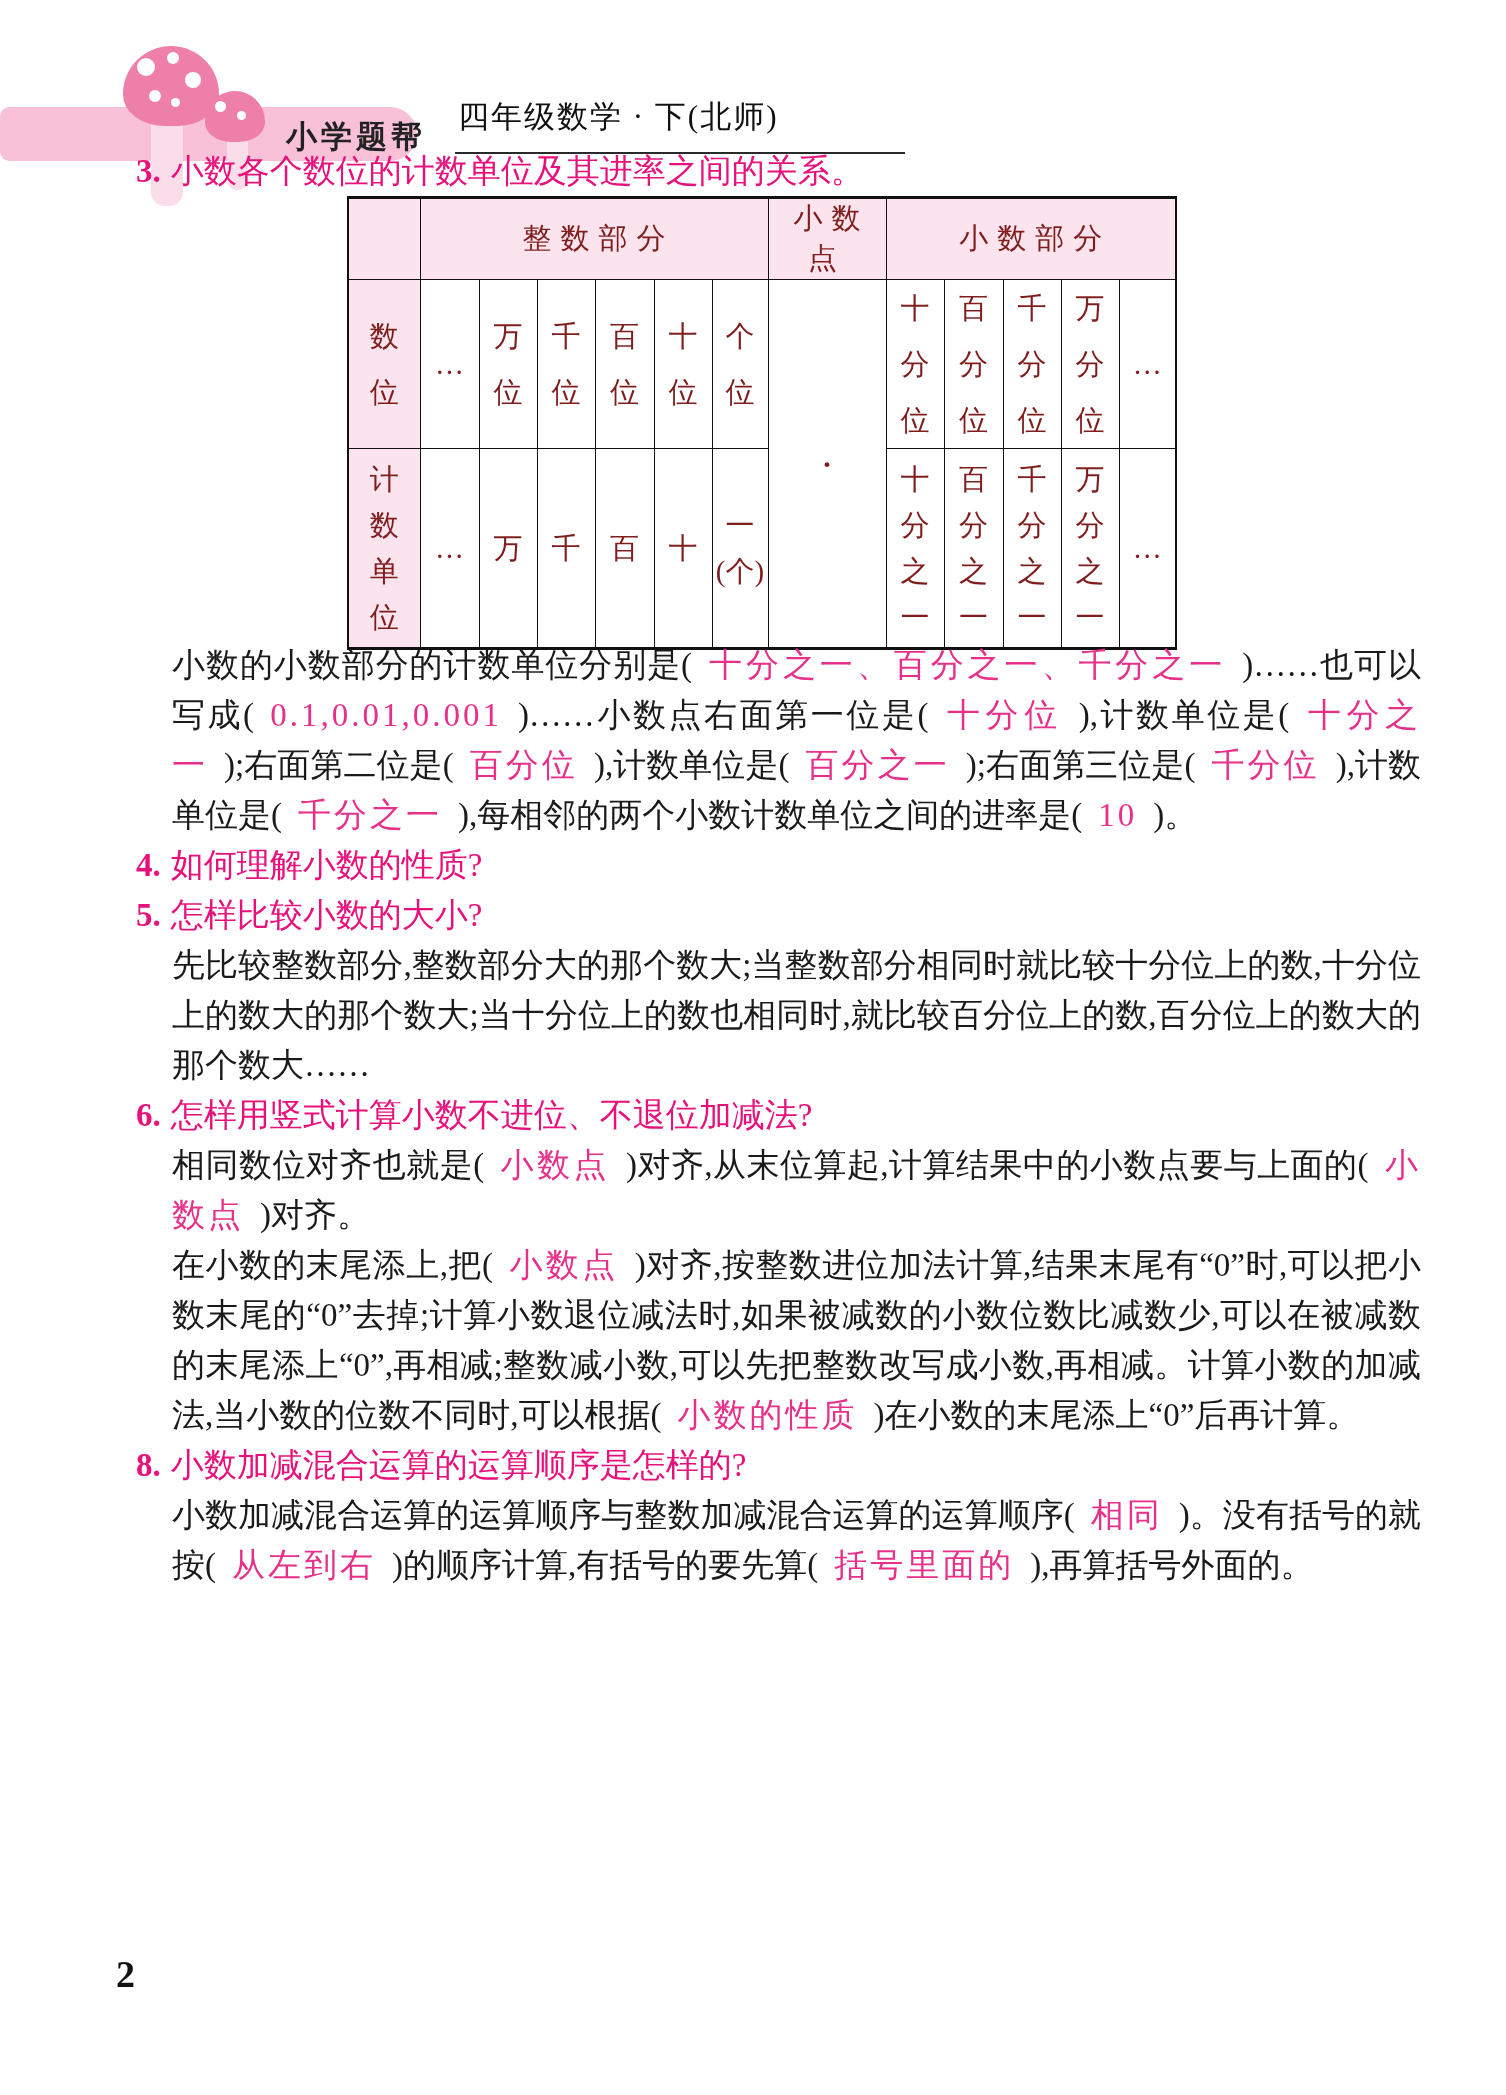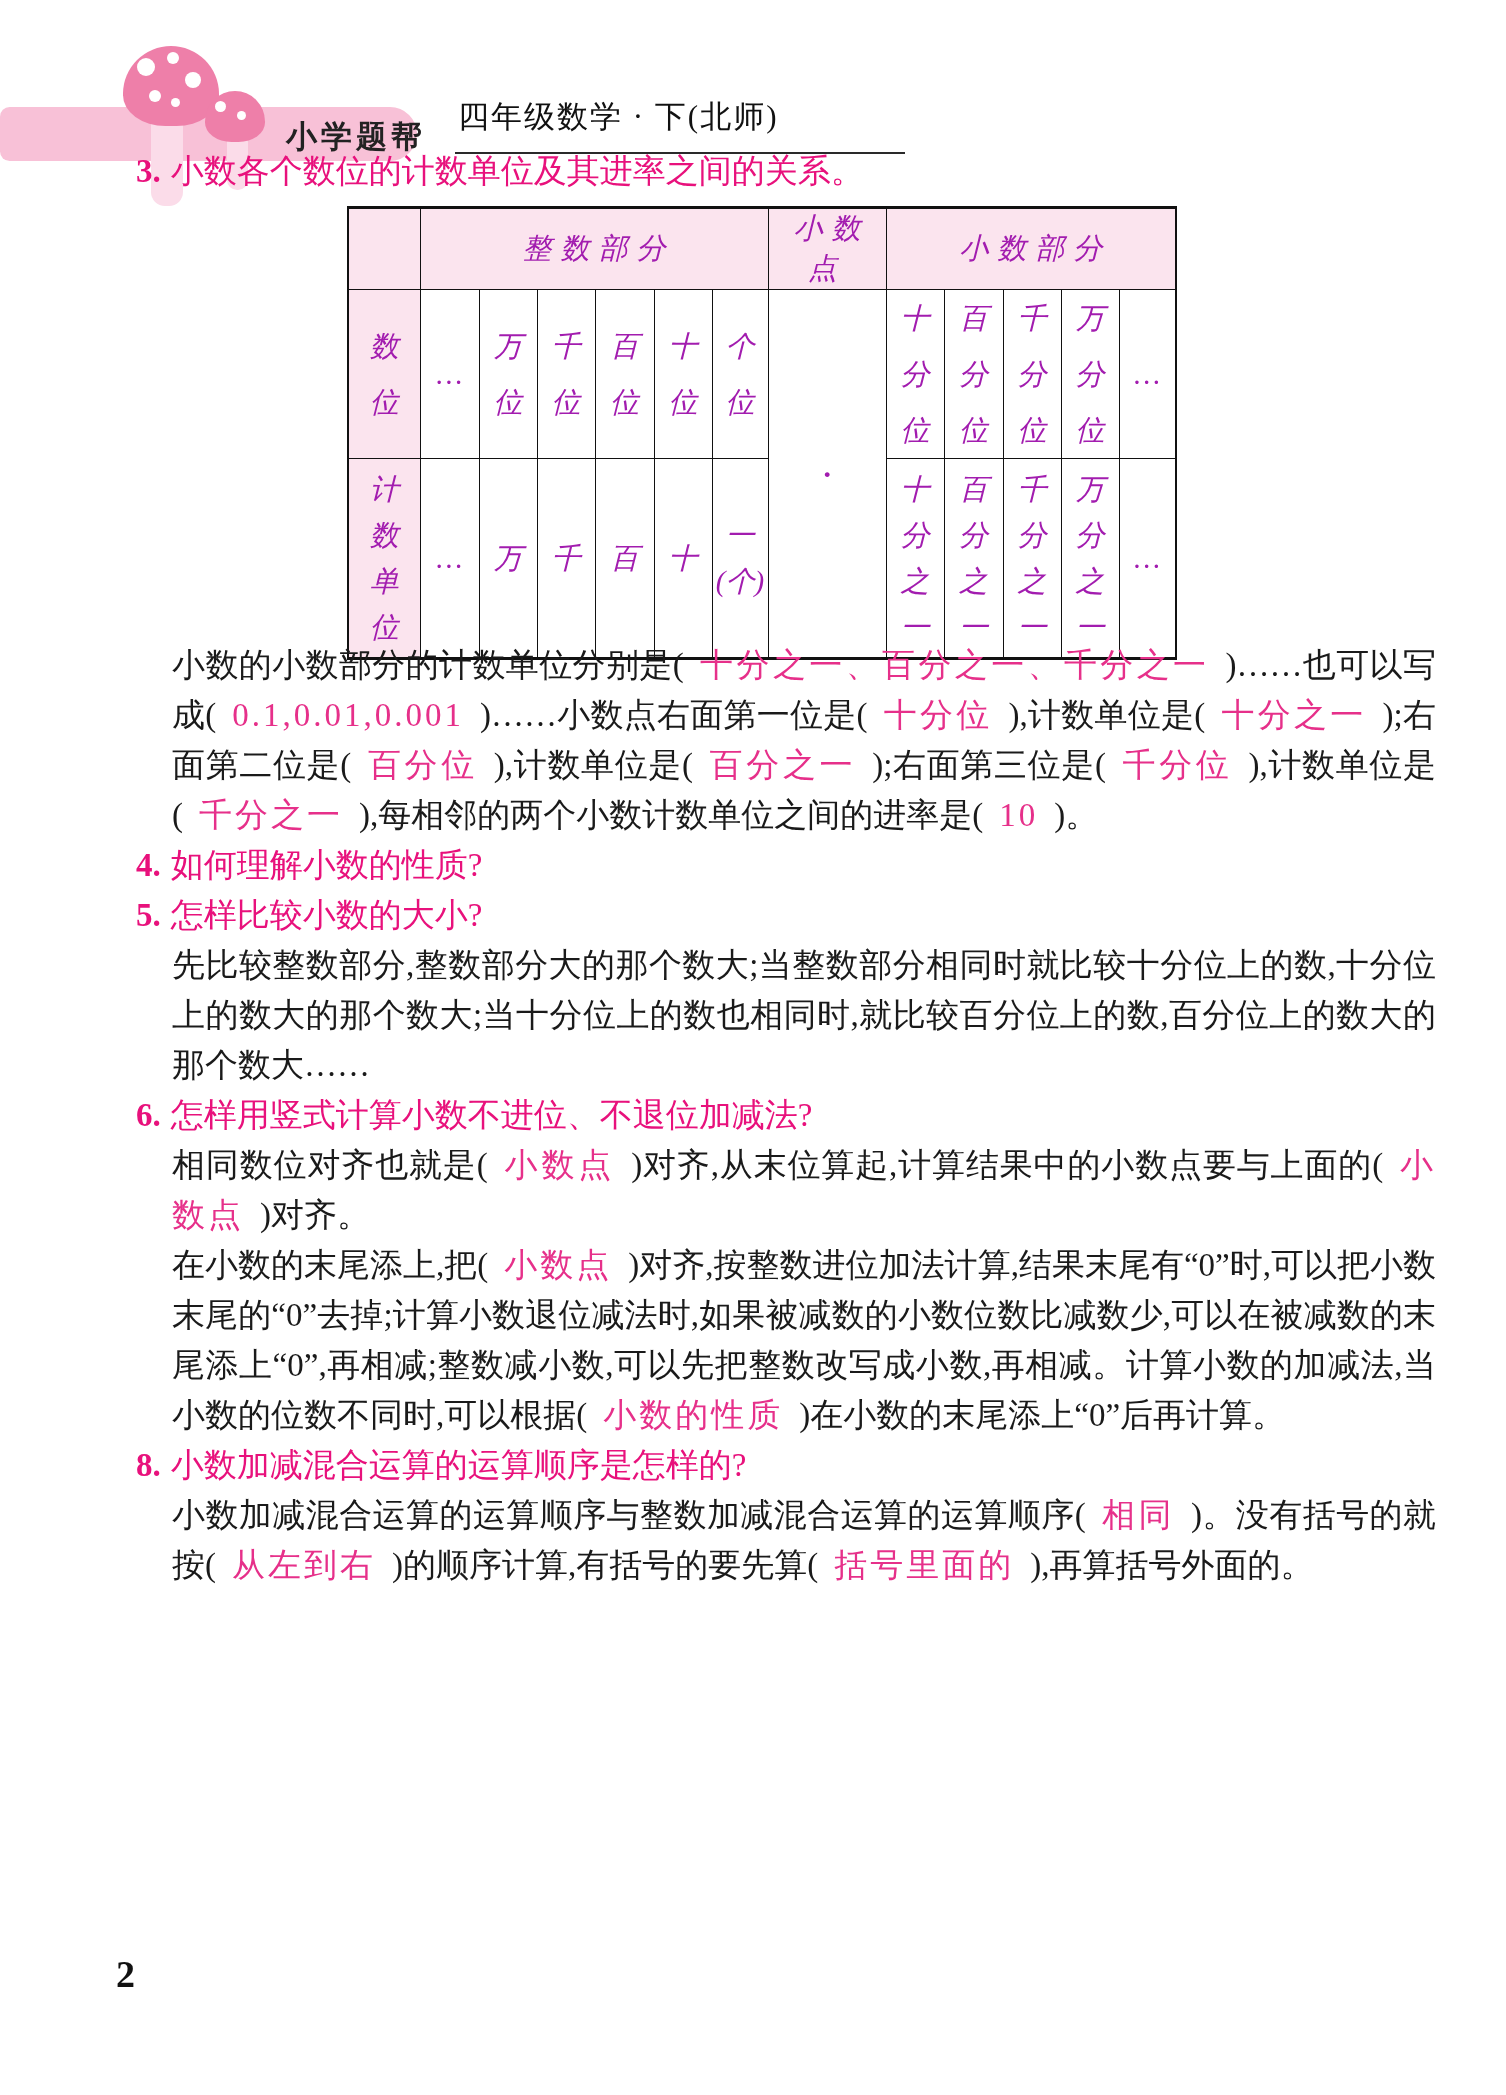--- a/index.html
+++ b/index.html
@@ -22,35 +22,35 @@
   .mush-l-cap{left:123px;top:46px;width:96px;height:80px;border-radius:52% 52% 46% 46% / 62% 62% 40% 40%;}
   .mush-s-stem{left:227px;top:132px;width:21px;height:58px;border-radius:10px;}
   .mush-s-cap{left:205px;top:91px;width:60px;height:51px;border-radius:52% 52% 46% 46% / 62% 62% 40% 40%;}
 
   
   .qtitle{font-size:33px;color:#e8117c;line-height:50px;white-space:nowrap;}
   .qnum{font-weight:700;margin-right:10px;}
   .q3-title{position:absolute;left:136px;top:146px;z-index:2;}
 
   
-  .pv-table{position:absolute;left:347px;top:206px;border-collapse:collapse;table-layout:fixed;
-            font-size:29px;color:#a21caf;
+  .pv-table{position:absolute;left:347px;top:196px;border-collapse:collapse;table-layout:fixed;
+            font-size:29px;color:#7f1d1d;
             border-top:3px solid #111;border-bottom:3px solid #111;
-            border-left:2px solid #111;border-right:2px solid #111;font-style:italic;}
+            border-left:2px solid #111;border-right:2px solid #111;}
   .pv-table td{border:1px solid #111;text-align:center;vertical-align:middle;padding:0;
                white-space:pre-line;overflow:hidden;}
   .pv-table tr.thead td{height:56px;background:#fbe4ee;letter-spacing:9px;text-indent:9px;}
   .pv-table tr.r2 td{height:147px;line-height:56px;}
   .pv-table tr.r3 td{height:198px;line-height:46px;}
   .pv-table td.lbl{background:#fbe4ee;line-height:48px;}
   .pv-table td.pointcell{font-size:30px;font-weight:700;line-height:normal;}
 
   
   .content{position:absolute;left:136px;top:640px;width:1301px;}
-  .para{margin:0 1px 0 36px;font-size:33px;line-height:50px;text-align:justify;color:#1a1a1a;}
+  .para{margin:0 16px 0 36px;font-size:33px;line-height:50px;text-align:justify;color:#1a1a1a;}
   .ans{color:#e6308a;padding:0 16px;letter-spacing:3px;}
   .pagenum{position:absolute;left:116px;top:1952px;font-size:38px;font-weight:700;color:#111;}
 </style>
 </head>
 <body>
 
 <div class="page">
 
   <div class="banner"></div>
   <div class="stem mush-l-stem"></div>

